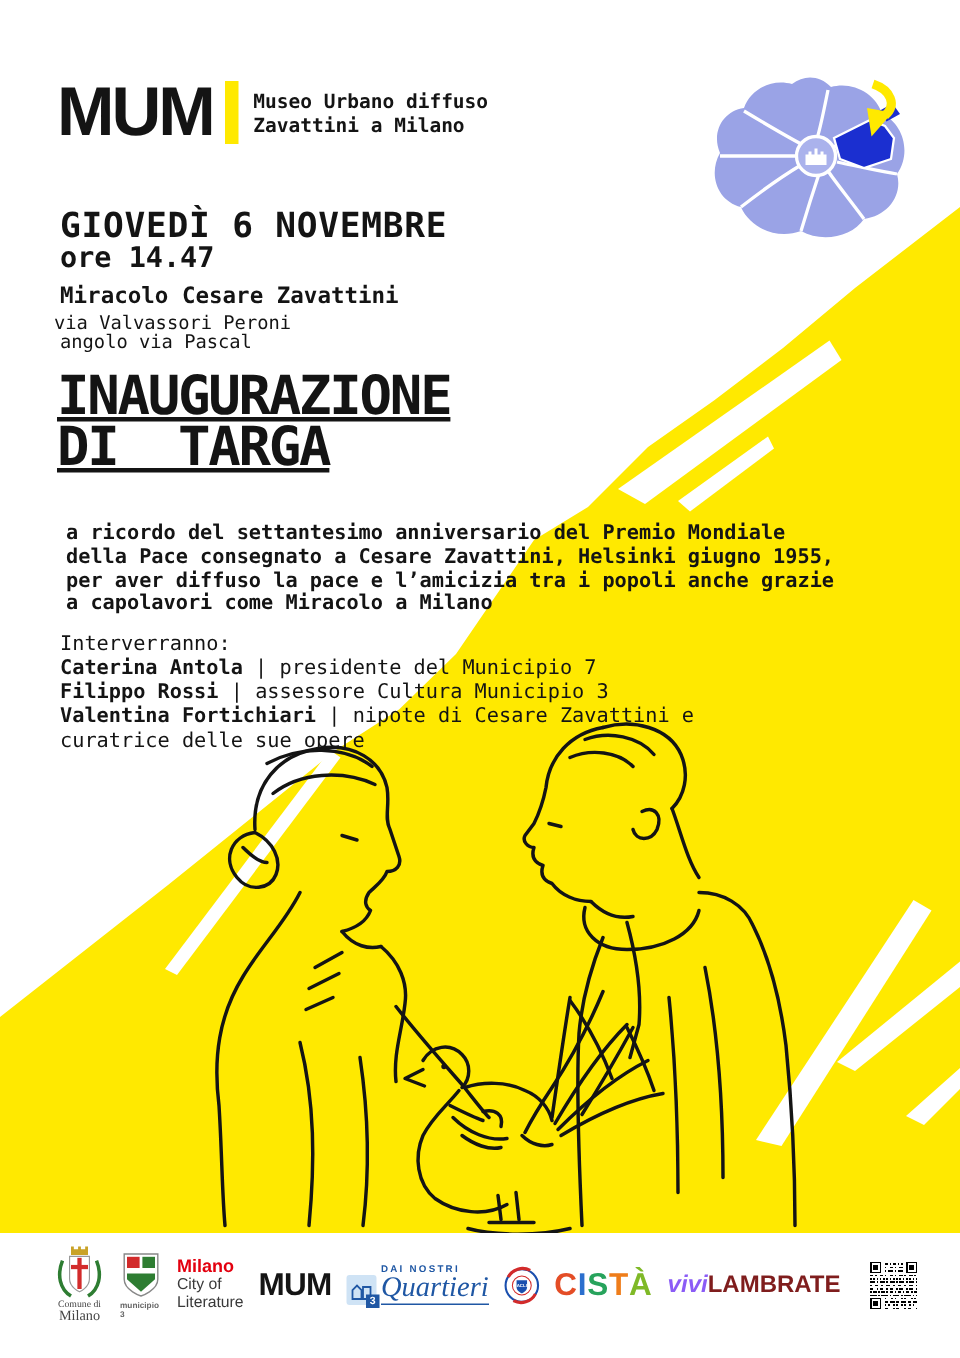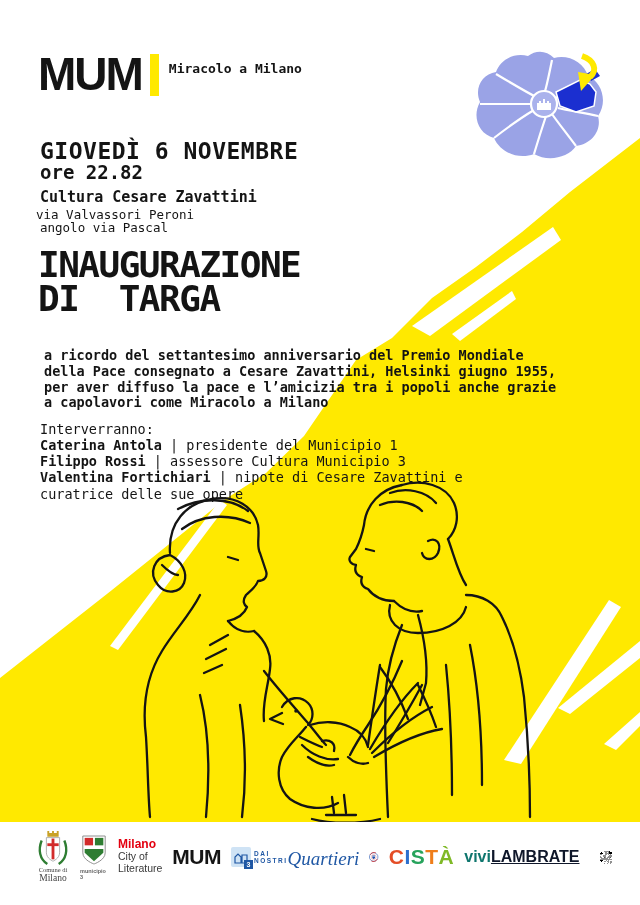--- a/index.html
+++ b/index.html
@@ -15,21 +15,21 @@
   .mum-bar{width:9px;height:42px;background:#ffe900;margin:2px 10px 0 8px;}
   .mum-sub{margin-top:9px;font-size:13px;font-weight:700;line-height:16px;}
 
   
   .day{left:40px;top:138px;font-size:23px;font-weight:700;letter-spacing:.5px;}
   .time{left:40px;top:161px;font-size:19px;font-weight:700;}
   .venue{left:40px;top:188px;font-size:15px;font-weight:700;}
   .addr1{left:36px;top:207px;font-size:12.5px;}
   .addr2{left:40px;top:220px;font-size:12.5px;}
 
-  .title{left:38px;top:248px;font-size:36px;font-weight:700;line-height:34px;letter-spacing:-1.5px;}
+  .title{left:38px;top:248px;font-size:36px;font-weight:700;line-height:34px;letter-spacing:-1.5px;text-decoration:underline;}
   .title-line{white-space:pre;}
 
   .description{left:44px;top:348px;width:524px;font-size:13.5px;font-weight:700;
                line-height:15.8px;white-space:pre-line;}
   .intro{left:40px;top:421px;font-size:13.5px;}
   .speakers{left:40px;top:437px;width:442px;font-size:13.5px;line-height:16.2px;}
   .speakers .name{font-weight:700;}
 
   
   .footer{left:0;bottom:0;width:640px;height:83px;background:#fff;display:flex;
@@ -41,30 +41,30 @@
   .cap-m{font-family:"Liberation Sans",sans-serif;font-size:5.5px;font-weight:700;color:#666;margin-top:2px;}
   .citylit{font-family:"Liberation Sans",sans-serif;line-height:1.12;}
   .citylit .l1{color:#e3000f;font-weight:800;font-size:12px;}
   .citylit .l2,.citylit .l3{color:#3a3a3a;font-size:10.5px;}
   .mum-foot{font-family:"Liberation Sans",sans-serif;font-weight:900;font-size:21px;letter-spacing:-.5px;}
   .quart{display:flex;align-items:flex-end;gap:3px;}
   .quart-icon{position:relative;width:20px;height:20px;background:#cfe3f5;border-radius:2px;}
   .quart-badge{position:absolute;right:-2px;bottom:-2px;width:9px;height:9px;background:#1f57a4;
                color:#fff;font-family:"Liberation Sans",sans-serif;font-size:7px;font-weight:700;
                display:flex;align-items:center;justify-content:center;}
-  .quart-text{display:flex;flex-direction:row;justify-content:flex-end;}
+  .quart-text{display:flex;flex-direction:column;justify-content:flex-end;}
   .quart-top{font-family:"Liberation Sans",sans-serif;font-size:6.5px;font-weight:700;
              letter-spacing:1.5px;color:#1f57a4;}
   .quart-main{font-family:"Liberation Serif",serif;font-style:italic;font-size:19px;
               color:#1f57a4;line-height:17px;}
   .quart-rule{height:1px;background:#1f57a4;margin-top:2px;}
   .cista{font-family:"Liberation Sans",sans-serif;font-weight:800;font-size:21px;letter-spacing:.5px;}
   .vivi{font-family:"Liberation Sans",sans-serif;font-weight:900;font-size:16px;}
-  .vivi .v1{color:#0f766e;}
-  .vivi .v2{color:#0f172a;text-decoration:underline;}
+  .vivi .v1{color:#8b5cf6;font-style:italic;}
+  .vivi .v2{color:#7f1d1d;}
   .spacer{flex:1;}
 </style>
 </head>
 <body>
 
 <div class="poster">
 
   <svg class="bg" width="640" height="905" viewBox="0 0 640 905">
     <polygon fill="#ffe900" points="640,138 640,822 0,822 0,678 112,590 224,500 266,473 304,436 356,360 392,338 432,298 476,267 522,232 570,192"></polygon>
     <polygon fill="#ffffff" points="412,326 553,227 561,240 430,336"></polygon>
@@ -94,45 +94,46 @@
     <g>
       <path d="M114,10 C126,14 130,24 122,31" stroke="#ffe900" stroke-width="6" fill="none"></path>
       <path d="M110,26 L127,29 L113,45 Z" fill="#ffe900"></path>
     </g>
   </svg>
 
   <div class="layer mum-row">
     <div class="mum-word">MUM</div>
     <div class="mum-bar"></div>
     <div class="mum-sub">
-      <div>Miracolo a Milano</div>
+      <div>Museo Urbano diffuso</div>
+      <div>Zavattini a Milano</div>
     </div>
   </div>
 
   <div class="layer day">GIOVEDÌ 6 NOVEMBRE</div>
-  <div class="layer time">ore 22.82</div>
-  <div class="layer venue">Cultura Cesare Zavattini</div>
+  <div class="layer time">ore 14.47</div>
+  <div class="layer venue">Miracolo Cesare Zavattini</div>
   <div class="layer addr1">via Valvassori Peroni</div>
   <div class="layer addr2">angolo via Pascal</div>
 
   <div class="layer title">
     <div class="title-line">INAUGURAZIONE</div>
     <div class="title-line">DI  TARGA</div>
   </div>
 
   <div class="layer description">a ricordo del settantesimo anniversario del Premio Mondiale
 della Pace consegnato a Cesare Zavattini, Helsinki giugno 1955,
 per aver diffuso la pace e l’amicizia tra i popoli anche grazie
 a capolavori come Miracolo a Milano</div>
 
   <div class="layer intro">Interverranno:</div>
   <div class="layer speakers">
     <span class="name">Caterina Antola</span>
     <span>|</span>
-    <span>presidente del Municipio 1</span><br>
+    <span>presidente del Municipio 7</span><br>
     <span class="name">Filippo Rossi</span>
     <span>|</span>
     <span>assessore Cultura Municipio 3</span><br>
     <span class="name">Valentina Fortichiari</span>
     <span>|</span>
     <span>nipote di Cesare Zavattini e curatrice delle sue opere</span>
   </div>
 
   <svg class="layer" style="left:50px;top:445px;z-index:1;" width="520" height="380" viewBox="0 0 520 380">
     <g fill="none" stroke="#141414" stroke-width="2.3" stroke-linecap="round" stroke-linejoin="round">

